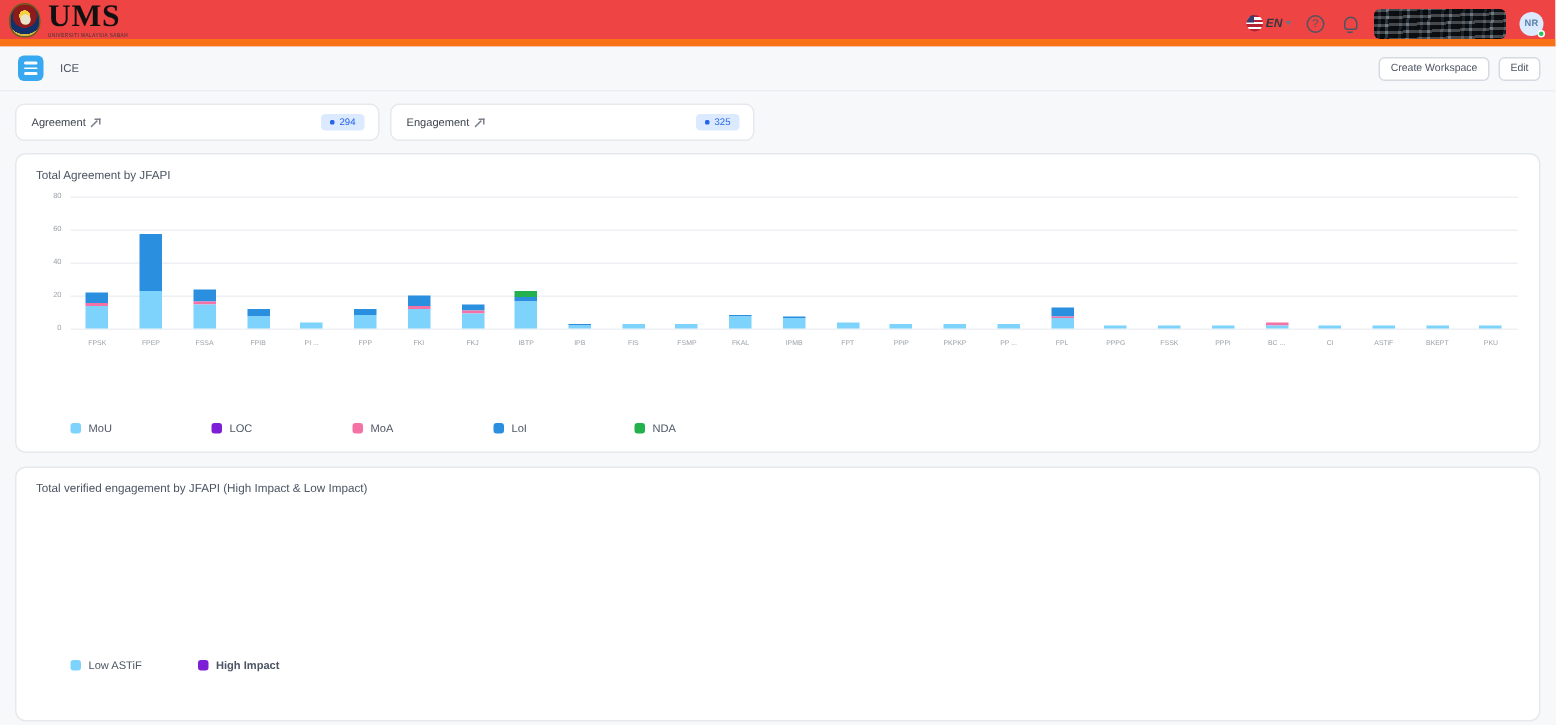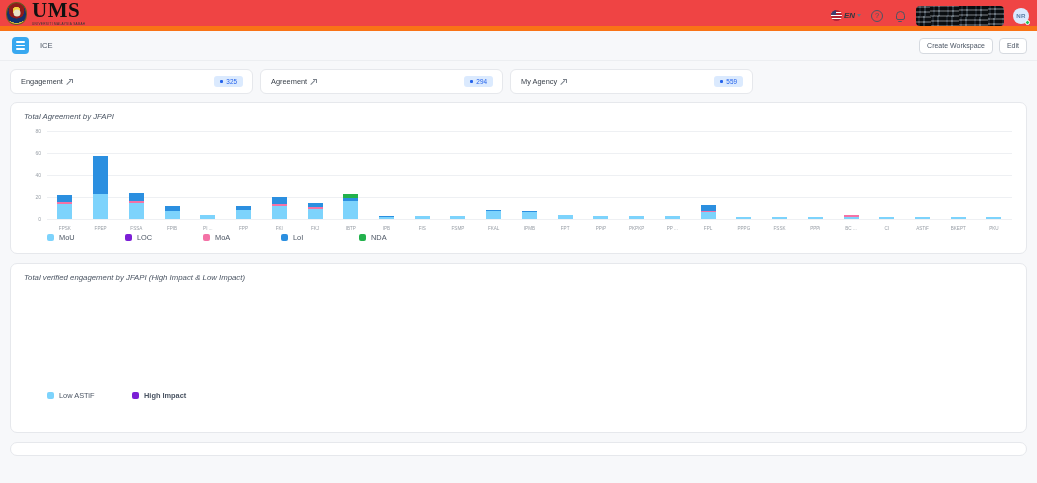--- a/index.html
+++ b/index.html
@@ -171,34 +171,34 @@
   }
   .badge {
     margin-left: auto; background: #dbeafe; color: #2563eb;
     border-radius: 3px; font-size: 6.4px; height: 11px;
     display: flex; align-items: center; gap: 3px; padding: 0 6px;
   }
   .badge .bdot { width: 3px; height: 3px; background: #2563eb; border-radius: 1px; flex:none; }
 
   
   .chart-panel { margin-bottom: 9px; }
-  .chart-title { font-size: 7.8px; color: #4b5563; padding: 9px 0 0 13px; font-style: italic; }
+  .chart-title { font-size: 7.8px; color: #4b5563; padding: 9px 0 0 13px; }
   .plot { position: relative; height: 88px; margin: 10px 14px 0 14px; }
   .ylabel {
     position: absolute; left: 0; font-size: 5px; color: #9aa0a8;
     text-align: right; width: 16px; transform: translateY(-50%);
   }
   .gridline { position: absolute; left: 22px; right: 0; height: 1px; background: #eef0f3; }
   .bars { position: absolute; left: 22px; right: 0; bottom: 0; top: 0; display: flex; }
   .bar-slot { flex: 1; display: flex; flex-direction: column; justify-content: flex-end; align-items: center; }
   .bar { width: 15px; display: flex; flex-direction: column-reverse; }
   .seg { width: 100%; }
   .xaxis { position: absolute; left: 22px; right: 0; bottom: -12px; display: flex; }
   .xtick { flex: 1; text-align: center; font-size: 4.6px; color: #9aa0a8; }
-  .legend { display: flex; gap: 0; padding: 14px 0 11px 36px; }
+  .legend { display: flex; gap: 16px; padding: 14px 0 11px 36px; margin-top: 48px; }
   .leg-item { display: flex; align-items: center; gap: 5px; width: 78px; }
   .leg-sw { width: 7px; height: 7px; border-radius: 2px; flex: none; }
   .leg-txt { font-size: 7.4px; color: #4b5563; }
 
   
   .panel2 { height: 170px; position: relative; margin-bottom: 9px; }
   .legend2 { position: absolute; left: 36px; bottom: 32px; display: flex; }
   .panel3 { height: 14px; }
 </style>
 </head>
@@ -244,41 +244,33 @@
     <div class="btn">Create Workspace</div>
     <div class="btn">Edit</div>
   </div>
 </div>
 
 <div class="page">
 
 
   <div class="cards">
     <div class="card">
-      <span class="card-label">Engagement</span>
-      <span class="ext-ic"></span>
-      <span class="badge">
-        <span class="bdot"></span>
-        <span>325</span>
-      </span>
-    </div>
-    <div class="card">
       <span class="card-label">Agreement</span>
       <span class="ext-ic"></span>
       <span class="badge">
         <span class="bdot"></span>
         <span>294</span>
       </span>
     </div>
     <div class="card">
-      <span class="card-label">My Agency</span>
+      <span class="card-label">Engagement</span>
       <span class="ext-ic"></span>
       <span class="badge">
         <span class="bdot"></span>
-        <span>559</span>
+        <span>325</span>
       </span>
     </div>
   </div>
 
   <div class="panel chart-panel">
     <div class="chart-title">Total Agreement by JFAPI</div>
     <div class="plot" id="plot1">
         <div class="gridline" style="top: 88px;"></div>
         <div class="ylabel" style="top: 88px;">0</div>
         <div class="gridline" style="top: 66px;"></div>

